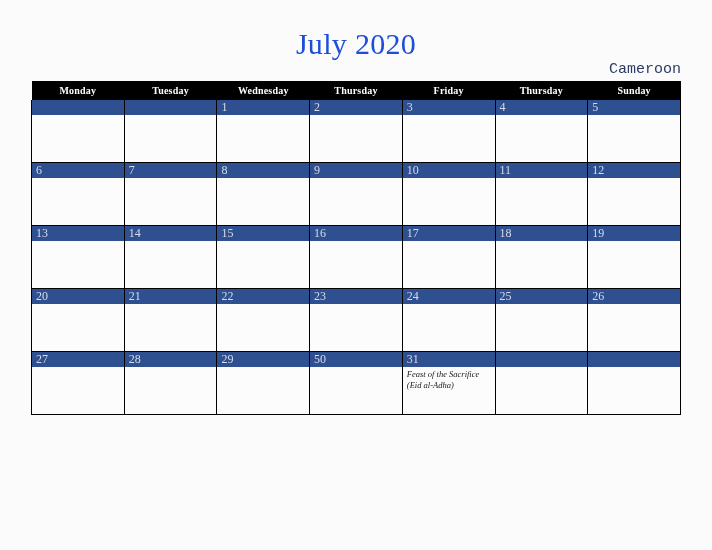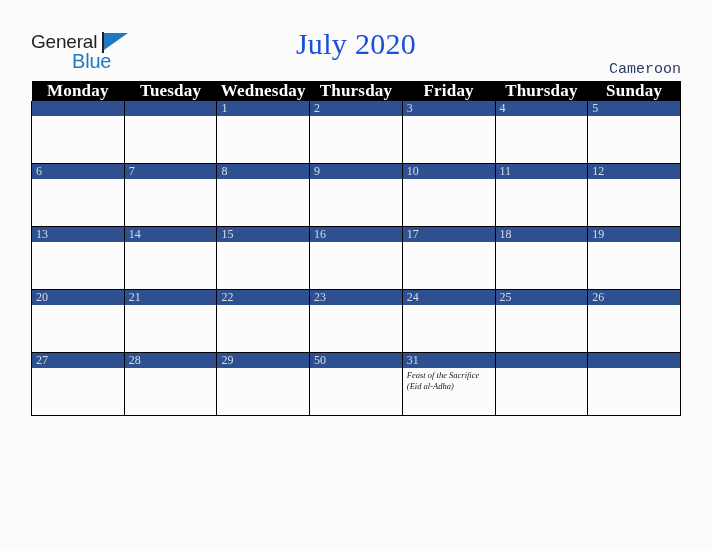--- a/index.html
+++ b/index.html
@@ -108,21 +108,21 @@
     top: 81px;
     width: 650px;
     border-collapse: collapse;
     table-layout: fixed;
   }
 
   .calendar th {
     background: #000000;
     color: #ffffff;
     font-family: "Liberation Serif", "DejaVu Serif", serif;
-    font-size: 17px;
+    font-size: 10px;
     font-weight: bold;
     height: 19px;
     padding: 0;
     text-align: center;
     border: none;
     letter-spacing: 0.2px;
   }
 
   .calendar td {
     padding: 0;
@@ -166,26 +166,20 @@
     display: block;
   }
 </style>
 </head>
 <body>
 
 <div class="page">
 
   <div class="header">
 
-    <div class="logo">
-      <span class="logo-row1">General</span>
-      <span class="logo-flagpole"></span>
-      <span class="logo-flag"></span>
-      <span class="logo-row2">Blue</span>
-    </div>
 
     <div class="title">July 2020</div>
 
     <div class="country">Cameroon</div>
 
   </div>
 
   <table class="calendar">
     <thead>
       <tr>

